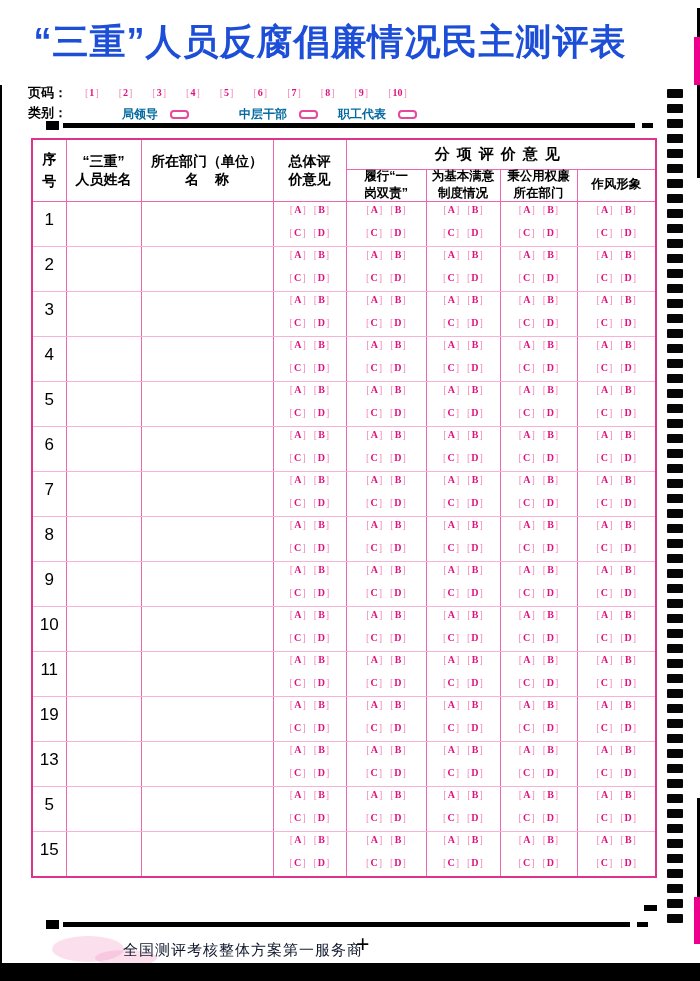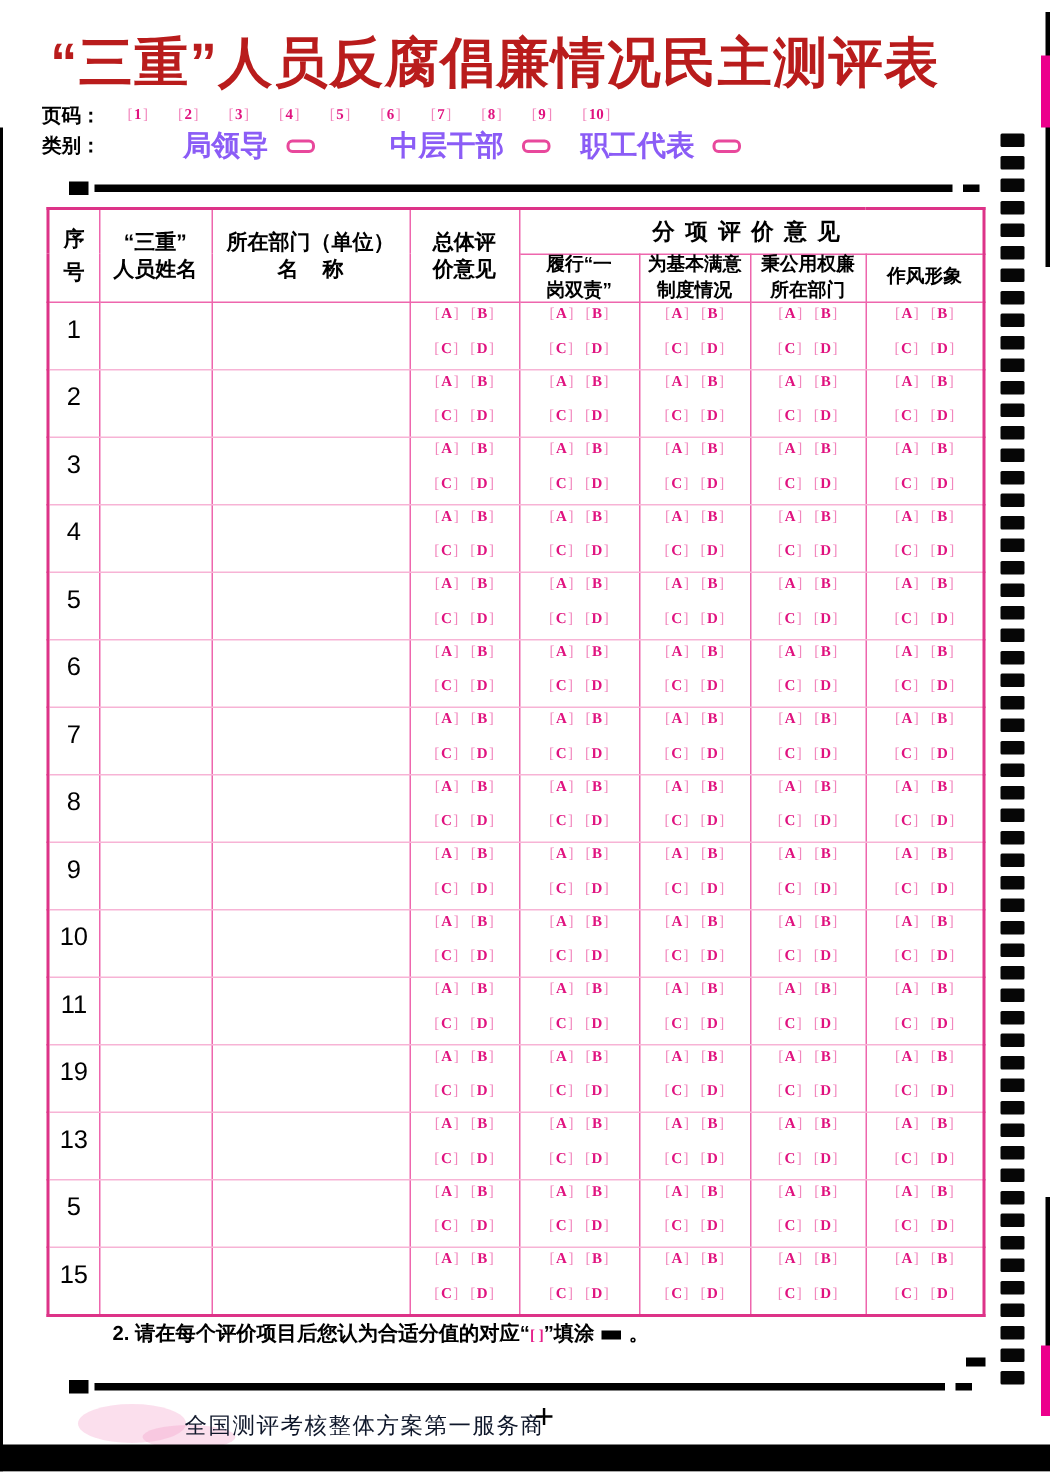--- a/index.html
+++ b/index.html
@@ -1,30 +1,30 @@
 <!DOCTYPE html>
 <html><head>
 <meta charset="utf-8">
 <style>
   * { margin:0; padding:0; box-sizing:border-box; }
   body { background:#888; font-family:"Liberation Sans", sans-serif; }
   .page { position:relative; width:700px; height:981px; background:#ffffff; overflow:hidden; margin:0 auto; }
 
   
   .title { position:absolute; top:18px; left:0; width:660px; text-align:center;
-           font-size:36px; font-weight:bold; color:#b91c1c; letter-spacing:1px; white-space:nowrap; }
+           font-size:36px; font-weight:bold; color:#1d4ed8; letter-spacing:1px; white-space:nowrap; }
 
   
-  .meta { position:absolute; left:28px; top:68px; }
+  .meta { position:absolute; left:28px; top:84px; }
   .meta-row { display:flex; align-items:center; height:17px; }
   .meta-label { font-size:13px; font-weight:bold; color:#000; margin-right:18px; }
   .pc-wrap { display:flex; align-items:center; }
   .pc-wrap .bub { margin-right:20px; }
   .cat-row { margin-top:3px; height:18px;gap:17px; }
-  .cat-lbl { font-size:19px; font-weight:bold; color:#8b5cf6; }
+  .cat-lbl { font-size:12px; font-weight:bold; color:#0369a1; }
   .cat-box { display:inline-block; width:19px; height:9px; border:2px solid #e8489c;
              border-radius:4px; margin-left:12px; vertical-align:middle; }
   .cat-item { display:inline-flex; align-items:center; margin-left:20px; }
   .cat-item:nth-of-type(2) { margin-left:50px;font-family:Liberation Mono, monospace; }
   .cat-item:nth-of-type(3) { margin-left:20px; }
 
   
   .bub { font-family:"Liberation Serif", serif; font-size:10px; line-height:1;
          color:#e61f8a; white-space:nowrap; }
   .bub .lt { font-weight:bold; color:#e0127f; padding:0 1px; }
@@ -1153,23 +1153,20 @@
                 <span class="bub"><span class="br">[</span><span class="lt">C</span><span class="br">]</span></span>
                 <span class="bub"><span class="br">[</span><span class="lt">D</span><span class="br">]</span></span>
               </div>
             </div>
           </td>
         </tr>
       </tbody>
   </table>
 
   <div class="notes">
-    <div style="margin-left:30px;">
-      <span>2. 请在每个评价项目后您认为合适分值的对应“</span><span class="mag">[ ]</span><span>”填涂</span><span class="fillmark"></span><span>。</span>
-    </div>
   </div>
   <div class="blk" style="left:644px; top:905px; width:13px; height:6px;"></div>
 
   <div class="blk" style="left:46px; top:920px; width:13px; height:9px;"></div>
   <div class="blk" style="left:63px; top:922px; width:567px; height:5px;"></div>
   <div class="blk" style="left:637px; top:922px; width:11px; height:5px;"></div>
 
   <div class="wm" style="left:52px; top:936px; width:72px; height:26px;"></div>
   <div class="wm" style="left:95px; top:950px; width:62px; height:16px;"></div>
   <div class="footer-text">全国测评考核整体方案第一服务商</div>

